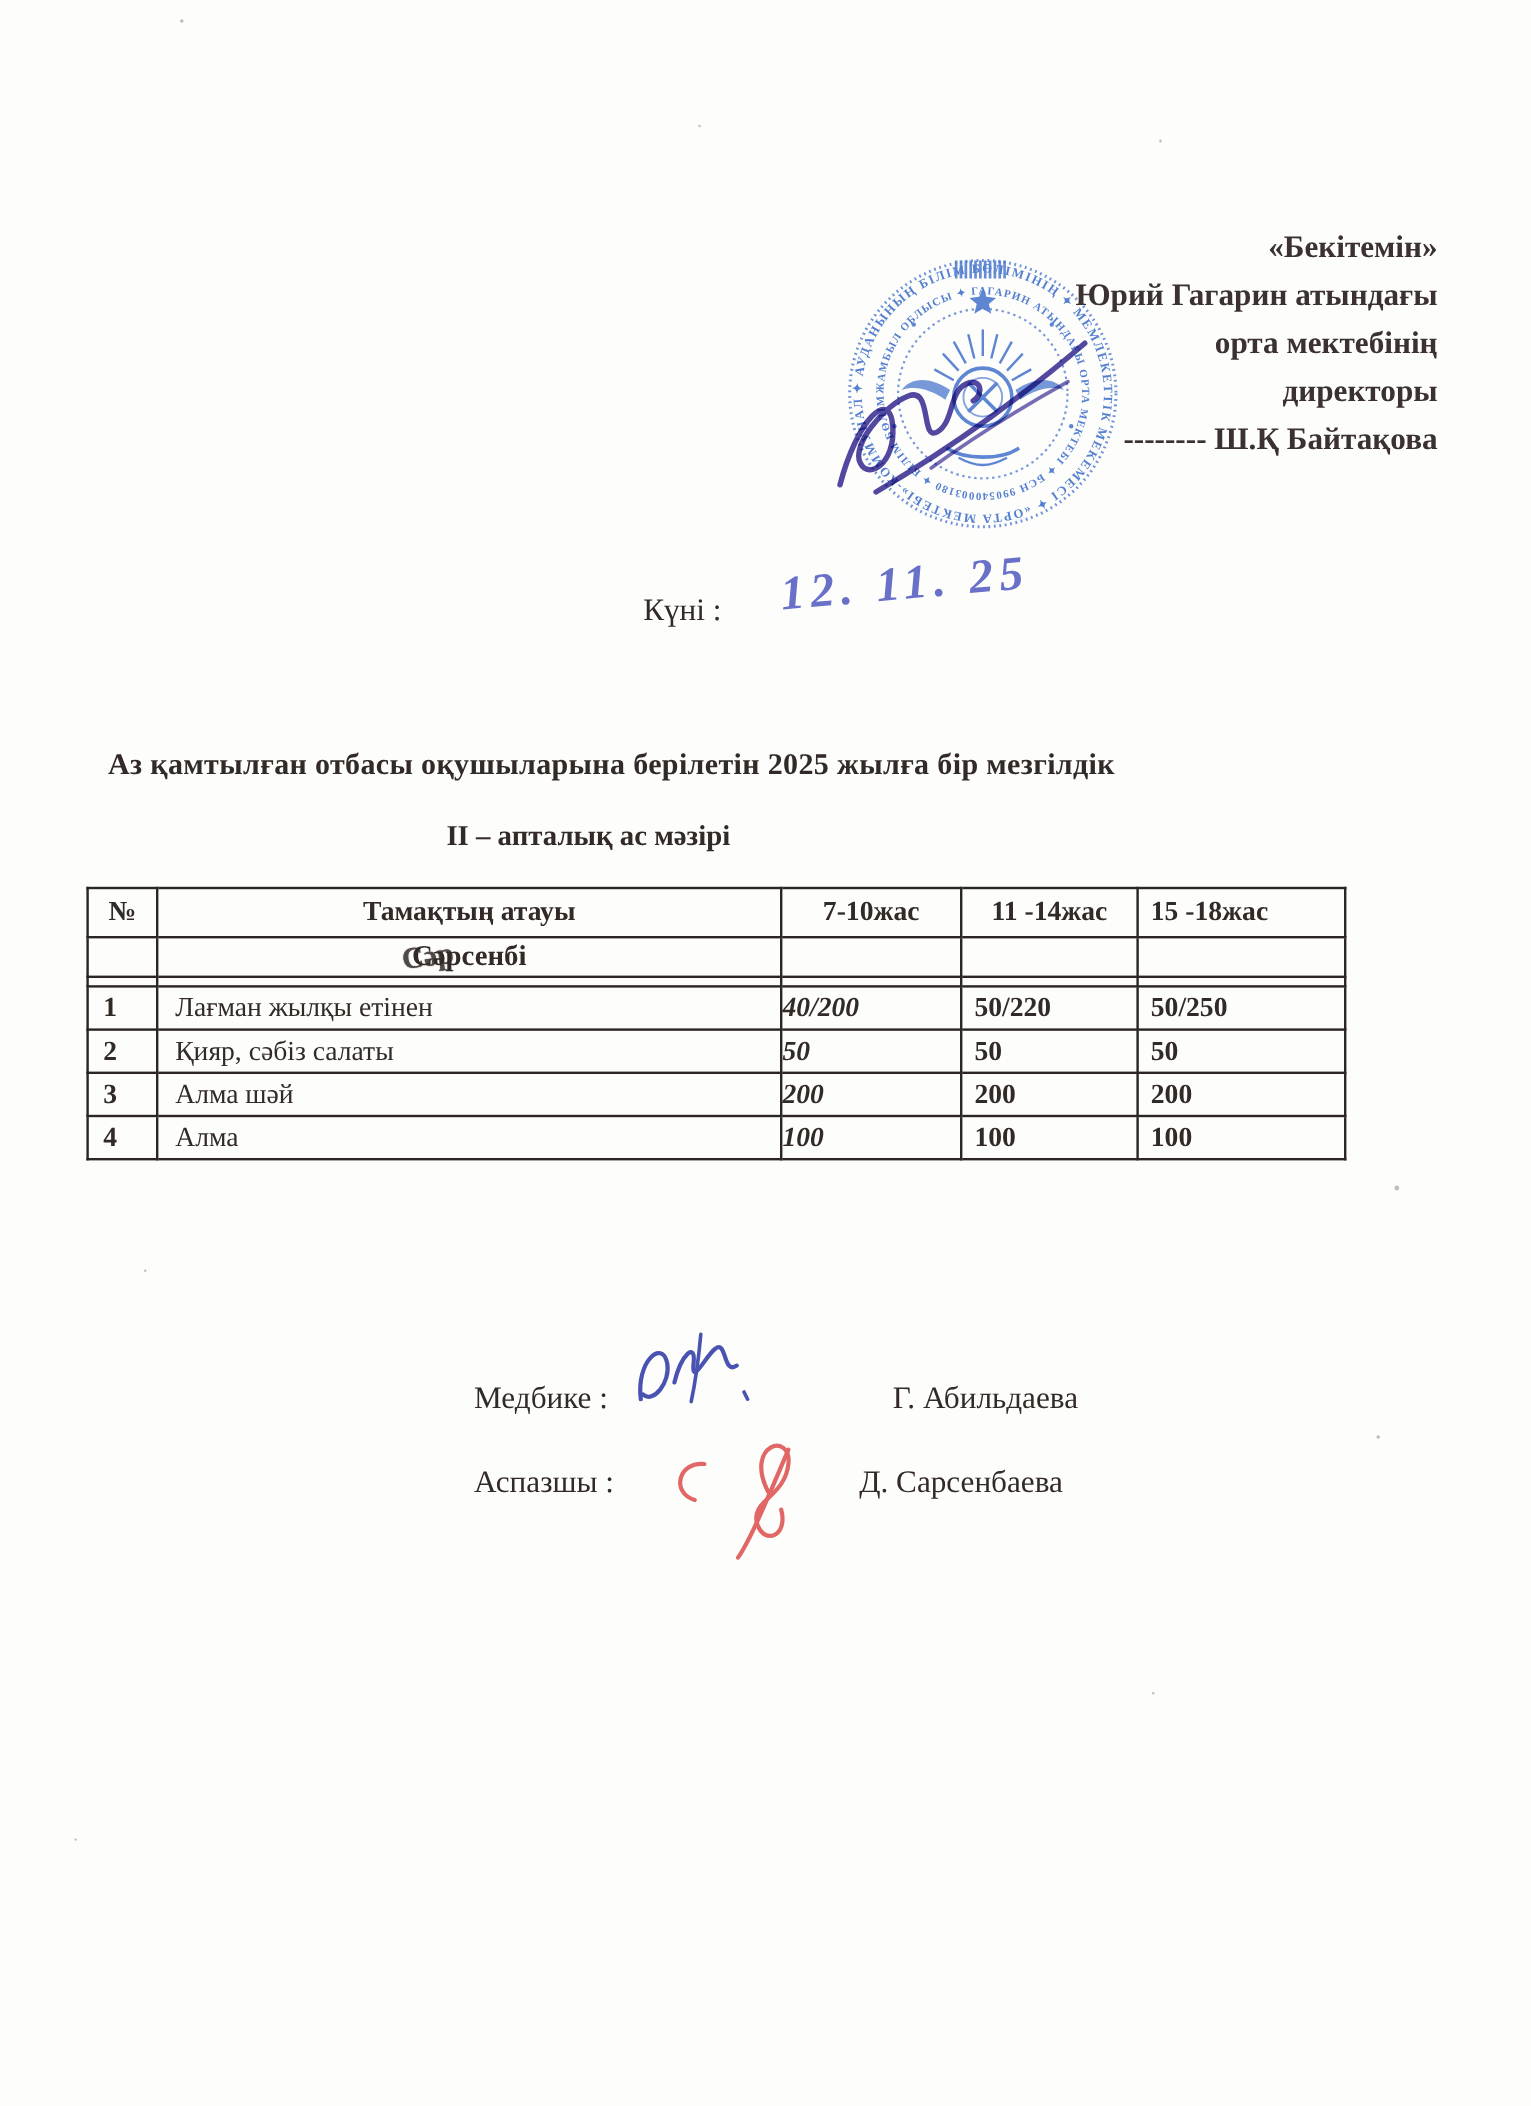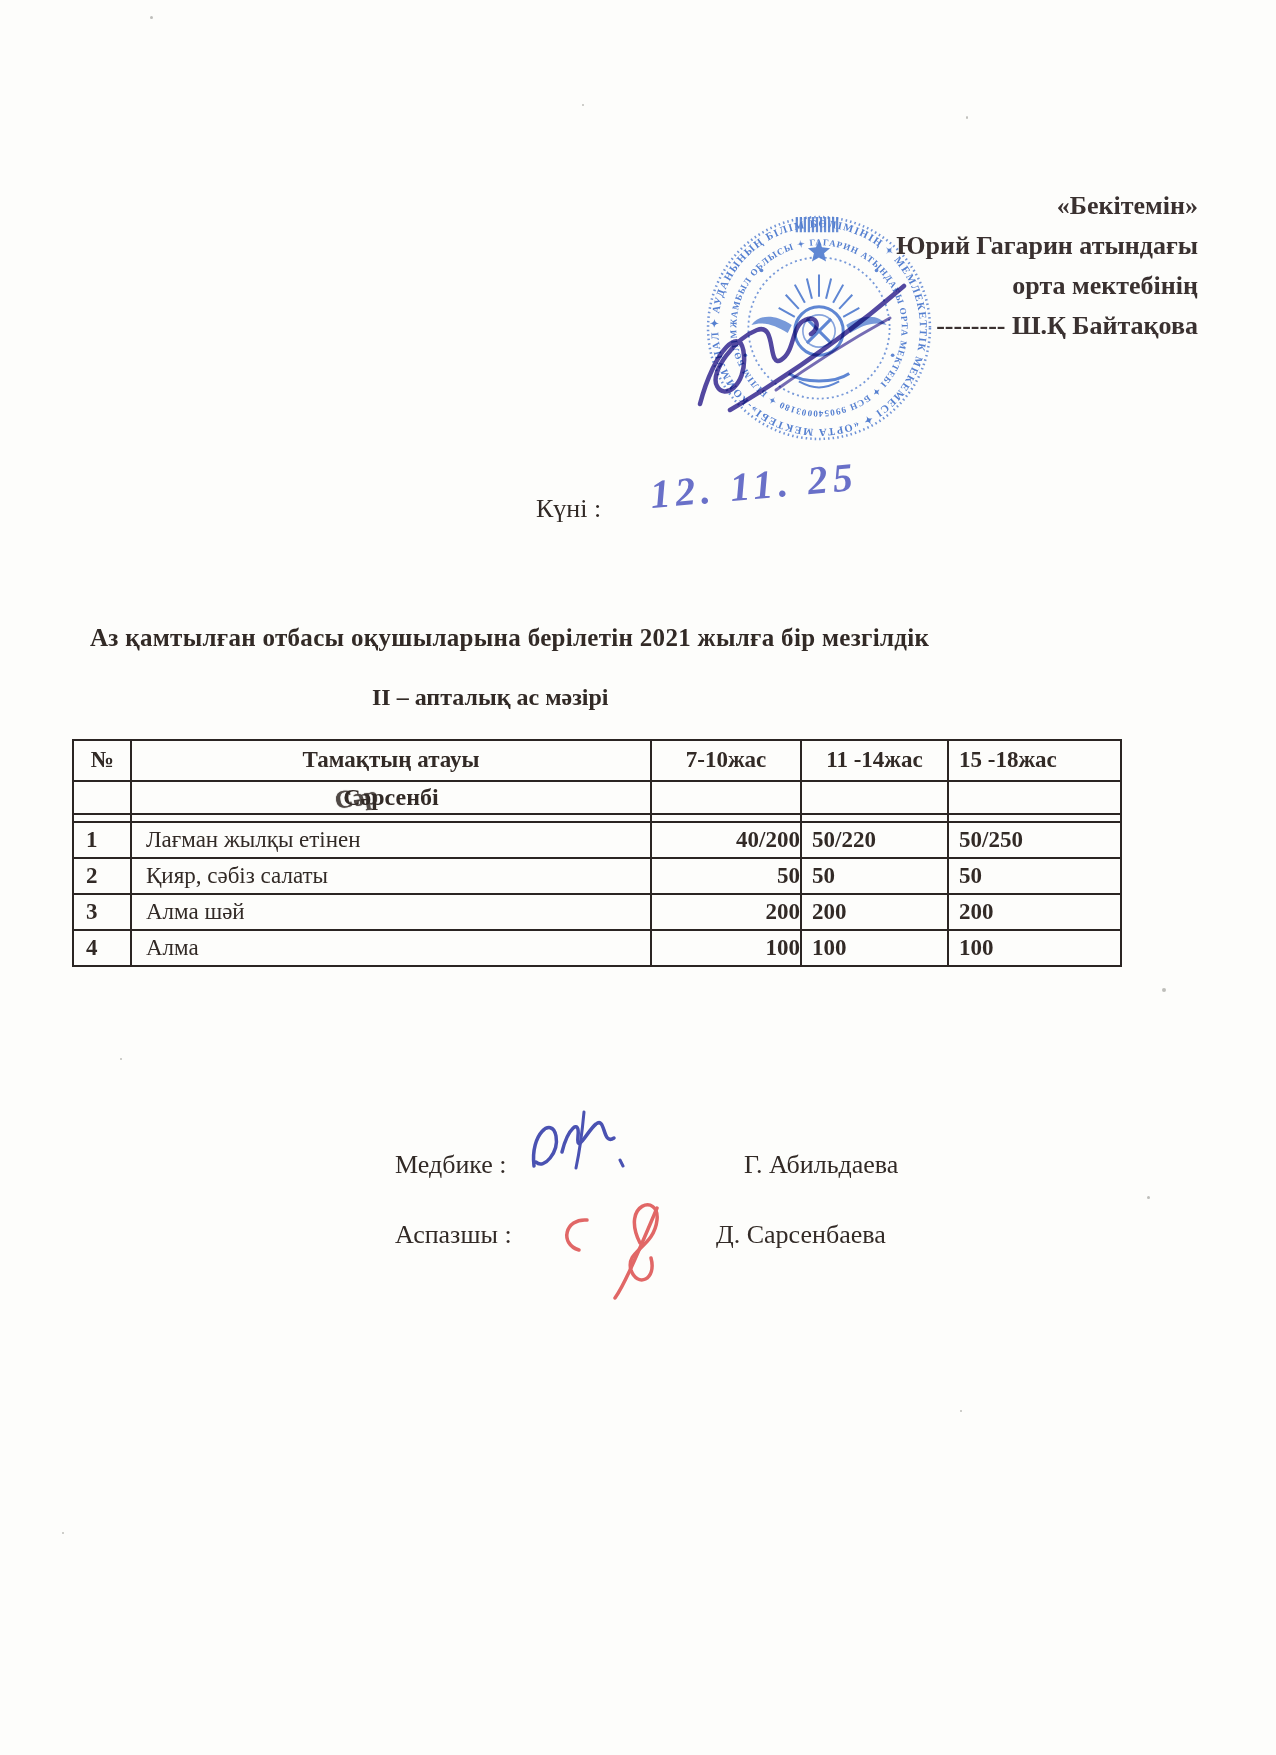--- a/index.html
+++ b/index.html
@@ -30,21 +30,21 @@
   }
   
   .title1{position:absolute;left:90px;top:624px;font-size:25px;font-weight:bold;letter-spacing:.3px;}
   .title2{position:absolute;left:372px;top:684px;font-size:24px;font-weight:bold;}
   
   .menu{position:absolute;left:72px;top:739px;}
   table{border-collapse:collapse;table-layout:fixed;width:1048px;background:transparent;}
   td{border:2px solid #2b2523;font-size:23px;vertical-align:middle;padding:0;line-height:1.05;}
   td.num{font-weight:bold;padding-left:12px;}
   td.name{padding-left:14px;}
-  td.v1{text-align:right;font-weight:bold;}
+  td.v1{text-align:left;font-weight:bold;font-style:italic;}
   td.v2,td.v3{padding-left:10px;font-weight:bold;}
   tr.hdr td{font-weight:bold;text-align:center;height:39px;}
   tr.hdr td.h-last{text-align:left;padding-left:10px;}
   tr.dayrow td{height:31px;position:relative;}
   tr.spacer td{height:6px;}
   tr.datarow td{height:34px;}
   .day-cell{text-align:center;font-weight:bold;font-size:24px;margin-top:11px;}
   .day-overlay{
     position:absolute;left:50%;margin-left:-56px;top:3px;
     font-weight:bold;font-size:25px;transform:rotate(-7deg);
@@ -59,20 +59,21 @@
 </style>
 </head>
 <body>
 
 <div class="page">
 
   <div class="approval">
     <div>«Бекітемін»</div>
     <div>Юрий Гагарин атындағы</div>
     <div>орта мектебінің</div>
+    <div>директоры</div>
     <div>-------- Ш.Қ Байтақова</div>
   </div>
 
   <div class="stamp-wrap">
     <svg width="232" height="232" viewBox="0 0 230 230">
       <g fill="none" stroke="#4d7ad2">
         <circle cx="115" cy="115" r="110" stroke-width="2.5" stroke-dasharray="1.5,3" opacity=".85"></circle>
         <circle cx="115" cy="115" r="70" stroke-width="1.8" stroke-dasharray="2,3" opacity=".8"></circle>
       </g>
       <defs>
@@ -110,21 +111,21 @@
     <g fill="none" stroke="#4a3f9f" stroke-width="4.5" stroke-linecap="round" opacity=".95">
       <path d="M22,136 C36,82 64,54 66,88 C68,118 46,132 39,118 C31,104 58,70 79,62 C99,54 89,100 103,92 C117,84 113,58 127,52 C139,46 143,60 133,66"></path>
       <path d="M226,18 C182,56 120,102 52,142"></path>
       <path d="M98,122 C134,96 176,70 212,50" stroke-width="3" opacity=".8"></path>
     </g>
   </svg>
 
   <div class="date-label">Күні :</div>
   <div class="date-value">12. 11. 25</div>
 
-  <div class="title1">Аз қамтылған отбасы оқушыларына берілетін 2021 жылға бір мезгілдік</div>
+  <div class="title1">Аз қамтылған отбасы оқушыларына берілетін 2025 жылға бір мезгілдік</div>
   <div class="title2">ІІ – апталық ас мәзірі</div>
 
   <div class="menu">
     <table>
       <colgroup>
         <col style="width:58px">
           <col style="width:520px">
           <col style="width:150px">
         <col style="width:147px">
           <col style="width:173px">

